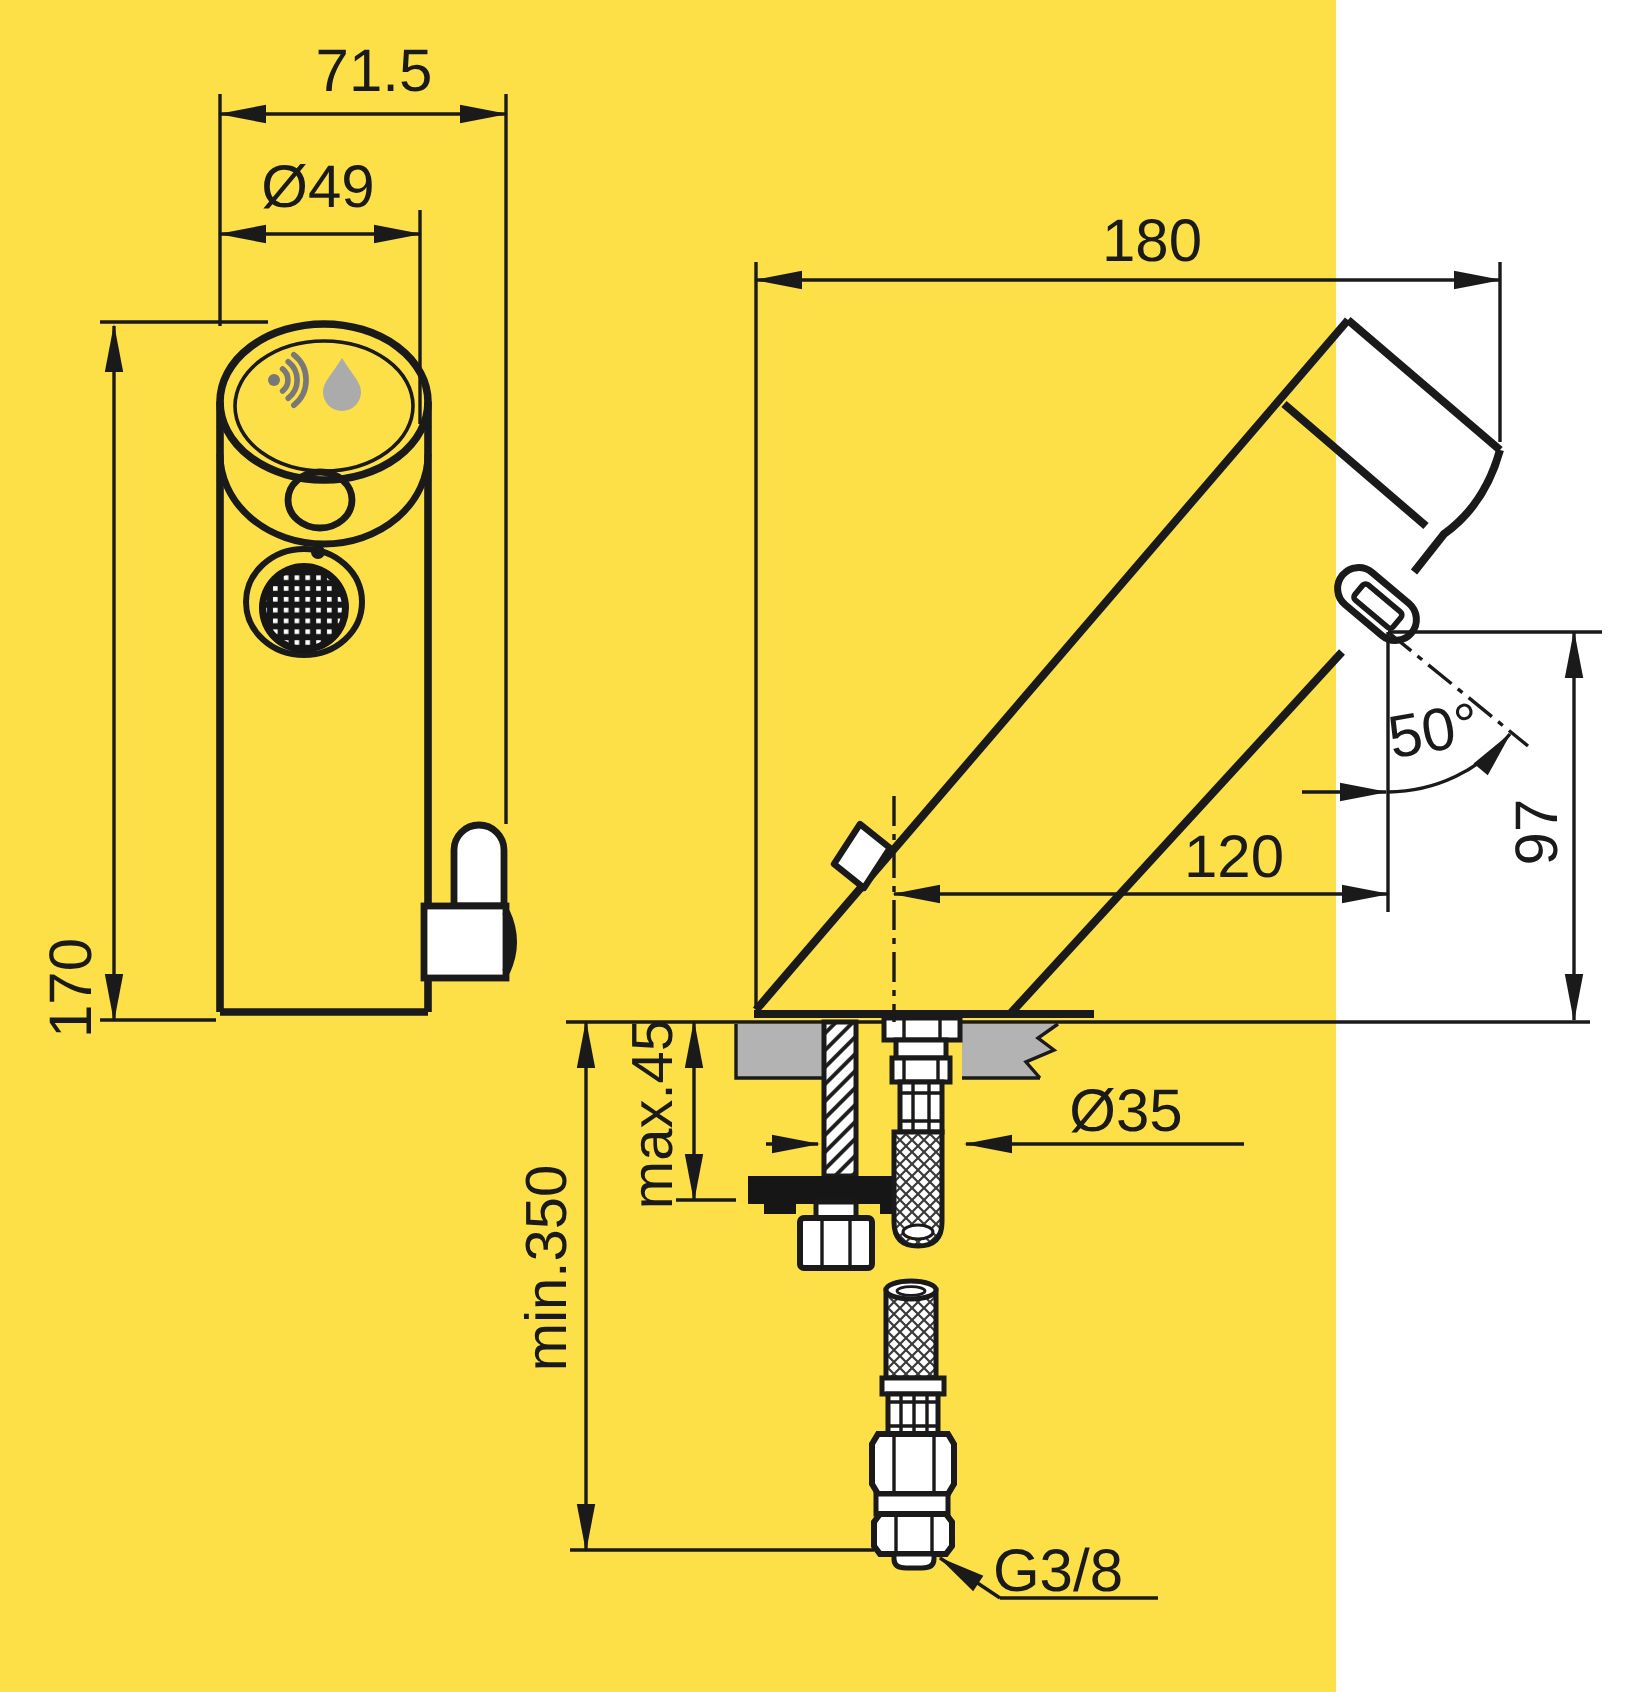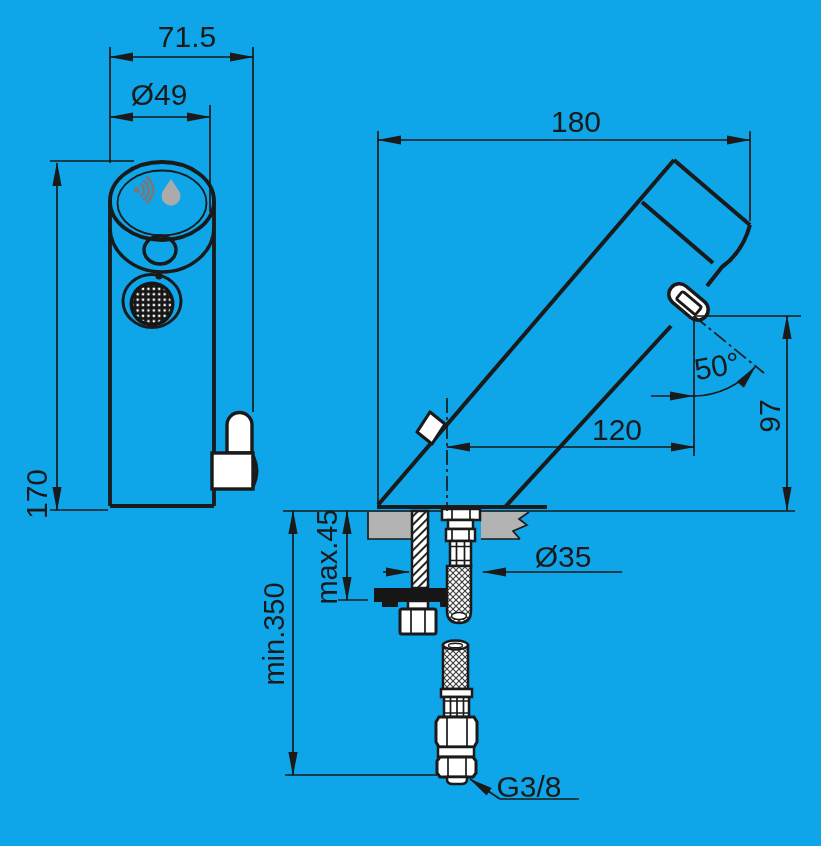--- a/index.html
+++ b/index.html
@@ -1,16 +1,16 @@
 <!DOCTYPE html>
 <html><head>
 <meta charset="utf-8">
 <style>
   html,body{margin:0;padding:0;background:#fff;}
-  .stage{width:821px;height:846px;background:#0ea5e9;position:relative;font-family:"Liberation Sans",sans-serif;}
+  .stage{width:668px;height:846px;background:#fde047;position:relative;font-family:"Liberation Sans",sans-serif;}
   svg{display:block;}
   .lbl{font-family:"Liberation Sans","DejaVu Sans",sans-serif;font-size:30px;fill:#1a1a1a;}
   .lbl-sm{font-size:29px;}
   .outline{stroke:#1a1a1a;fill:none;}
   .hw{stroke:#1a1a1a;fill:#ffffff;}
   .dim{stroke:#1a1a1a;stroke-width:1.7;fill:none;}
   .ext{stroke:#1a1a1a;stroke-width:1.7;fill:none;}
   .cline{stroke:#1a1a1a;stroke-width:1.7;fill:none;stroke-dasharray:15 4 3 4;}
 </style>
 </head>

